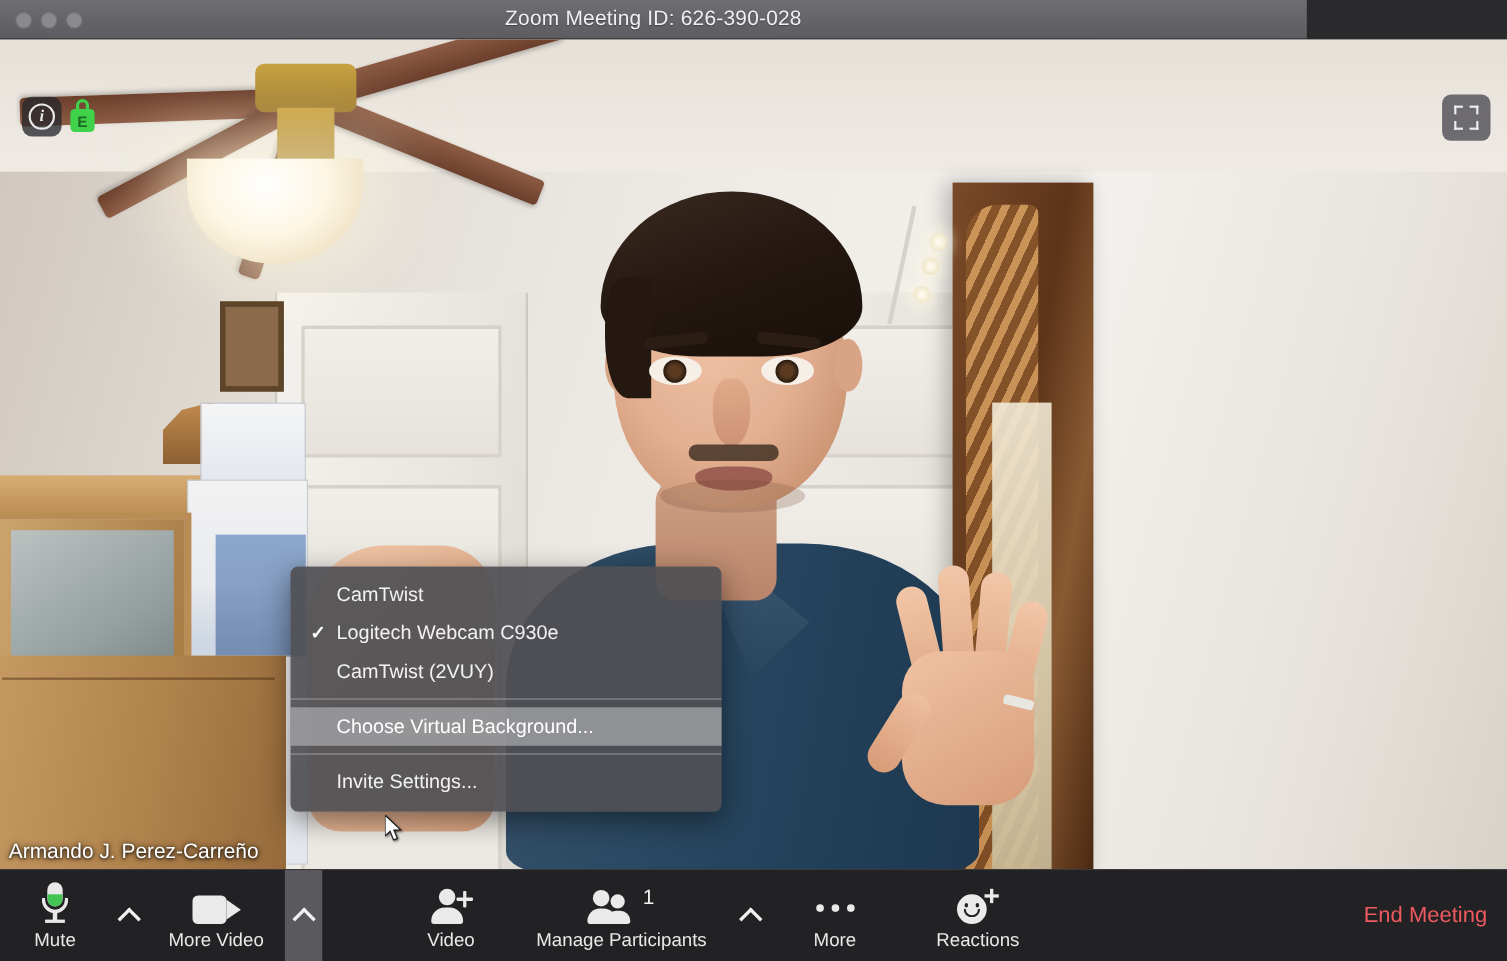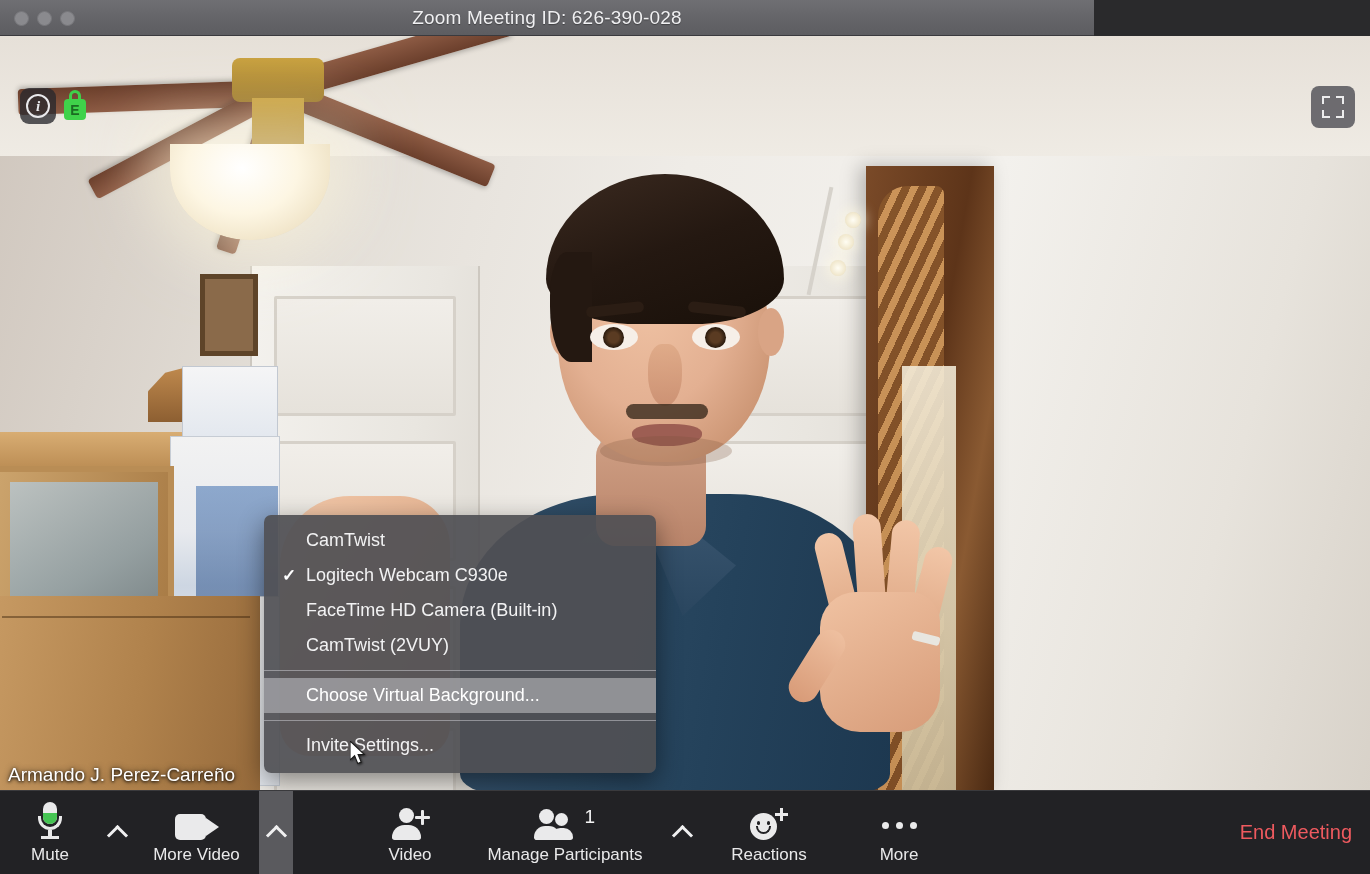--- a/index.html
+++ b/index.html
@@ -12,21 +12,21 @@
 
   #app {
     position: relative;
     width: 1370px; height: 874px;
     background: #2a2a2c;
   }
 
   
   .titlebar {
     position: absolute; left: 0; top: 0;
-    width: 1094px; height: 36px;
+    width: 1188px; height: 36px;
     background: linear-gradient(#6f6f73, #646468 55%, #5d5d61);
     border-bottom: 1px solid #3a3a3e;
     display: flex; align-items: center;
   }
   .traffic {
     position: absolute; left: 14px; top: 0; height: 36px;
     display: flex; align-items: center; gap: 8px;
   }
   .light {
     width: 15px; height: 15px; border-radius: 50%;
@@ -641,23 +641,20 @@
 
       <div class="menu-item">
         <span>CamTwist</span>
       </div>
 
       <div class="menu-item">
         <span class="check">✓</span>
         <span>Logitech Webcam C930e</span>
       </div>
 
-      <div class="menu-item">
-        <span>FaceTime HD Camera (Built-in)</span>
-      </div>
 
       <div class="menu-item">
         <span>CamTwist (2VUY)</span>
       </div>
 
       <div class="menu-sep"></div>
 
       <div class="menu-item highlight">
         <span>Choose Virtual Background...</span>
       </div>
@@ -732,42 +729,42 @@
         </div>
       </div>
       <div class="tb-label">Manage Participants</div>
     </div>
 
 
     <div class="chev-btn">
       <div class="chev"></div>
     </div>
 
+    <div class="tb-item" style="width:120px">
+      <div class="tb-icon">
+        <div class="more-dots">
+          <span></span>
+            <span></span>
+            <span></span>
+        </div>
+      </div>
+      <div class="tb-label">More</div>
+    </div>
+
     <div class="tb-item" style="width:140px">
       <div class="tb-icon">
         <div class="react">
           <div class="react-face">
               <i class="l"></i>
               <i class="r"></i>
               <u></u>
             </div>
           <div class="react-plus"></div>
         </div>
       </div>
       <div class="tb-label">Reactions</div>
     </div>
 
-    <div class="tb-item" style="width:120px">
-      <div class="tb-icon">
-        <div class="more-dots">
-          <span></span>
-            <span></span>
-            <span></span>
-        </div>
-      </div>
-      <div class="tb-label">More</div>
-    </div>
-
     <div class="end-meeting">
       <span>End Meeting</span>
     </div>
   </div>
 </div>
 
 </body></html>

